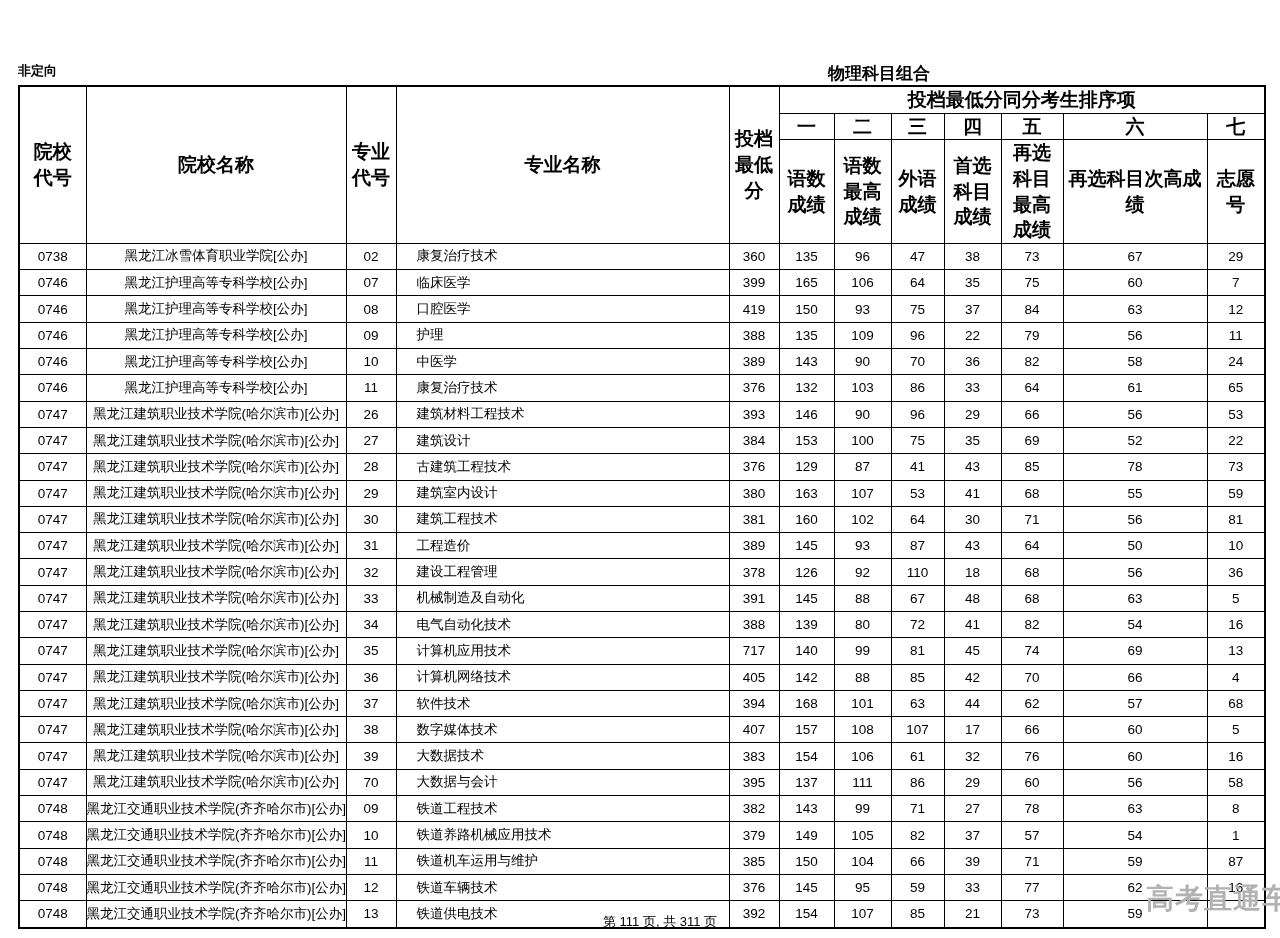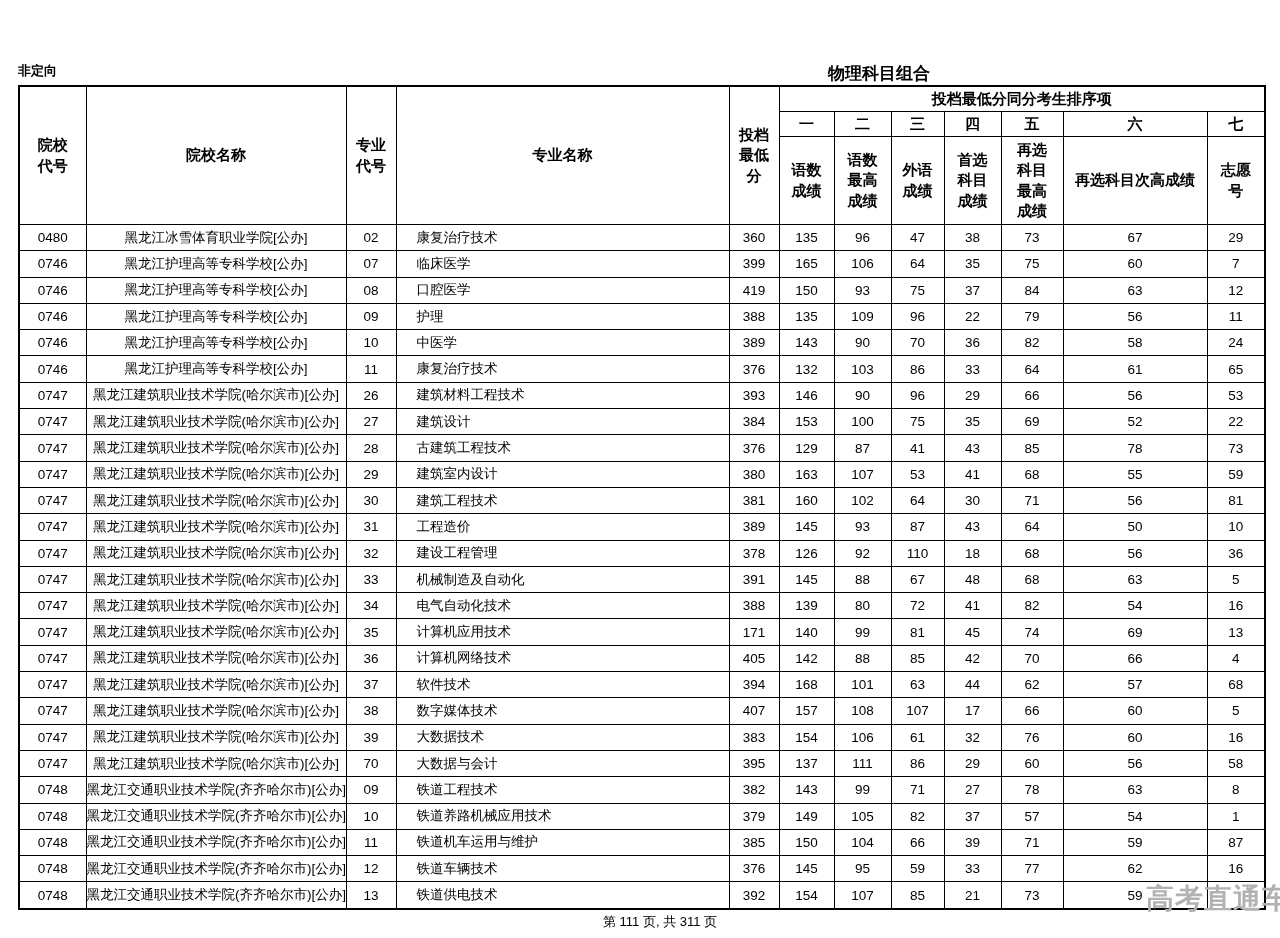--- a/index.html
+++ b/index.html
@@ -53,21 +53,21 @@
     table-layout: fixed;
     border: 2px solid #000;
   }
   table.main th, table.main td {
     border: 1px solid #000;
     padding: 0;
     vertical-align: middle;
     overflow: hidden;
   }
   table.main th {
-    font-size: 15px;
+    font-size: 19px;
     font-weight: bold;
     text-align: center;
     white-space: pre-line;
     line-height: 1.35;
   }
   thead tr.h1 th { height: 24px; }
   thead tr.h2 th { height: 24px; }
   thead tr.h3 th { height: 87px; }
   table.main td {
     font-size: 13.5px;
@@ -161,21 +161,21 @@
 科目
 最高
 成绩</th>
         <th>再选科目次高成绩</th>
         <th>志愿
 号</th>
       </tr>
     </thead>
     <tbody id="table-body">
         <tr>
-          <td class="c0">0480</td>
+          <td class="c0">0738</td>
           <td class="c1">黑龙江冰雪体育职业学院[公办]</td>
           <td class="c2">02</td>
           <td class="c3">康复治疗技术</td>
           <td class="c4">360</td>
           <td class="c5">135</td>
           <td class="c6">96</td>
           <td class="c7">47</td>
           <td class="c8">38</td>
           <td class="c9">73</td>
           <td class="c10">67</td>
@@ -375,21 +375,21 @@
           <td class="c8">41</td>
           <td class="c9">82</td>
           <td class="c10">54</td>
           <td class="c11">16</td>
         </tr>
         <tr>
           <td class="c0">0747</td>
           <td class="c1">黑龙江建筑职业技术学院(哈尔滨市)[公办]</td>
           <td class="c2">35</td>
           <td class="c3">计算机应用技术</td>
-          <td class="c4">171</td>
+          <td class="c4">717</td>
           <td class="c5">140</td>
           <td class="c6">99</td>
           <td class="c7">81</td>
           <td class="c8">45</td>
           <td class="c9">74</td>
           <td class="c10">69</td>
           <td class="c11">13</td>
         </tr>
         <tr>
           <td class="c0">0747</td>

